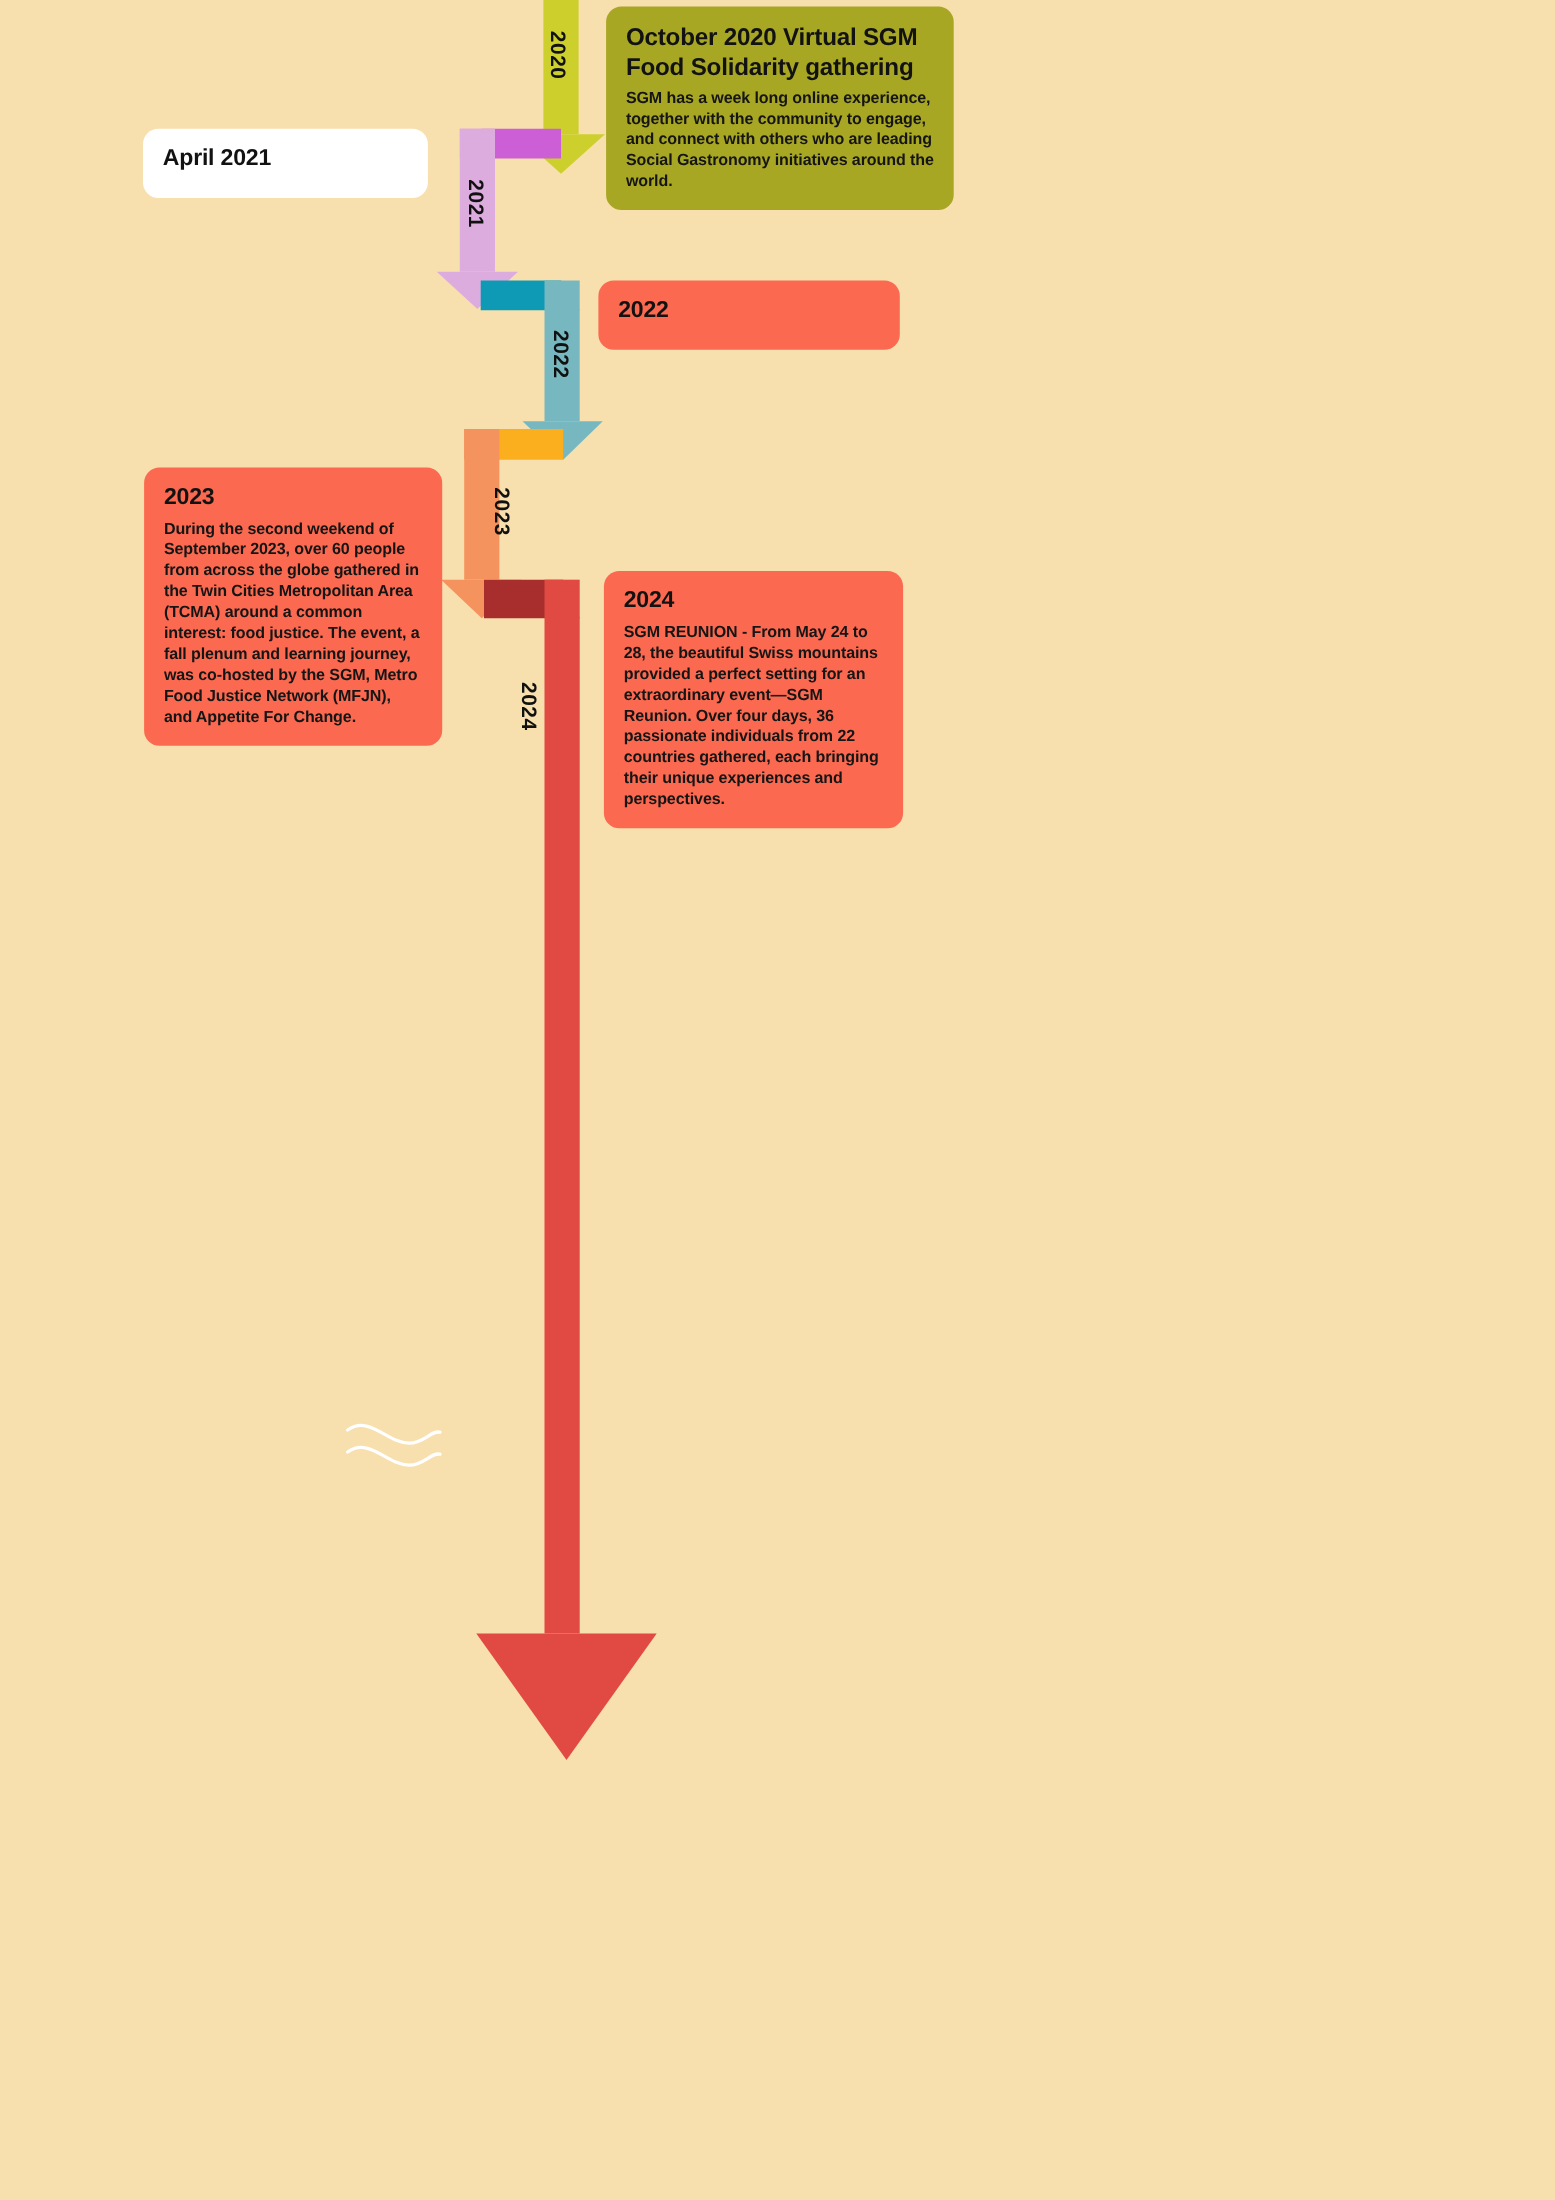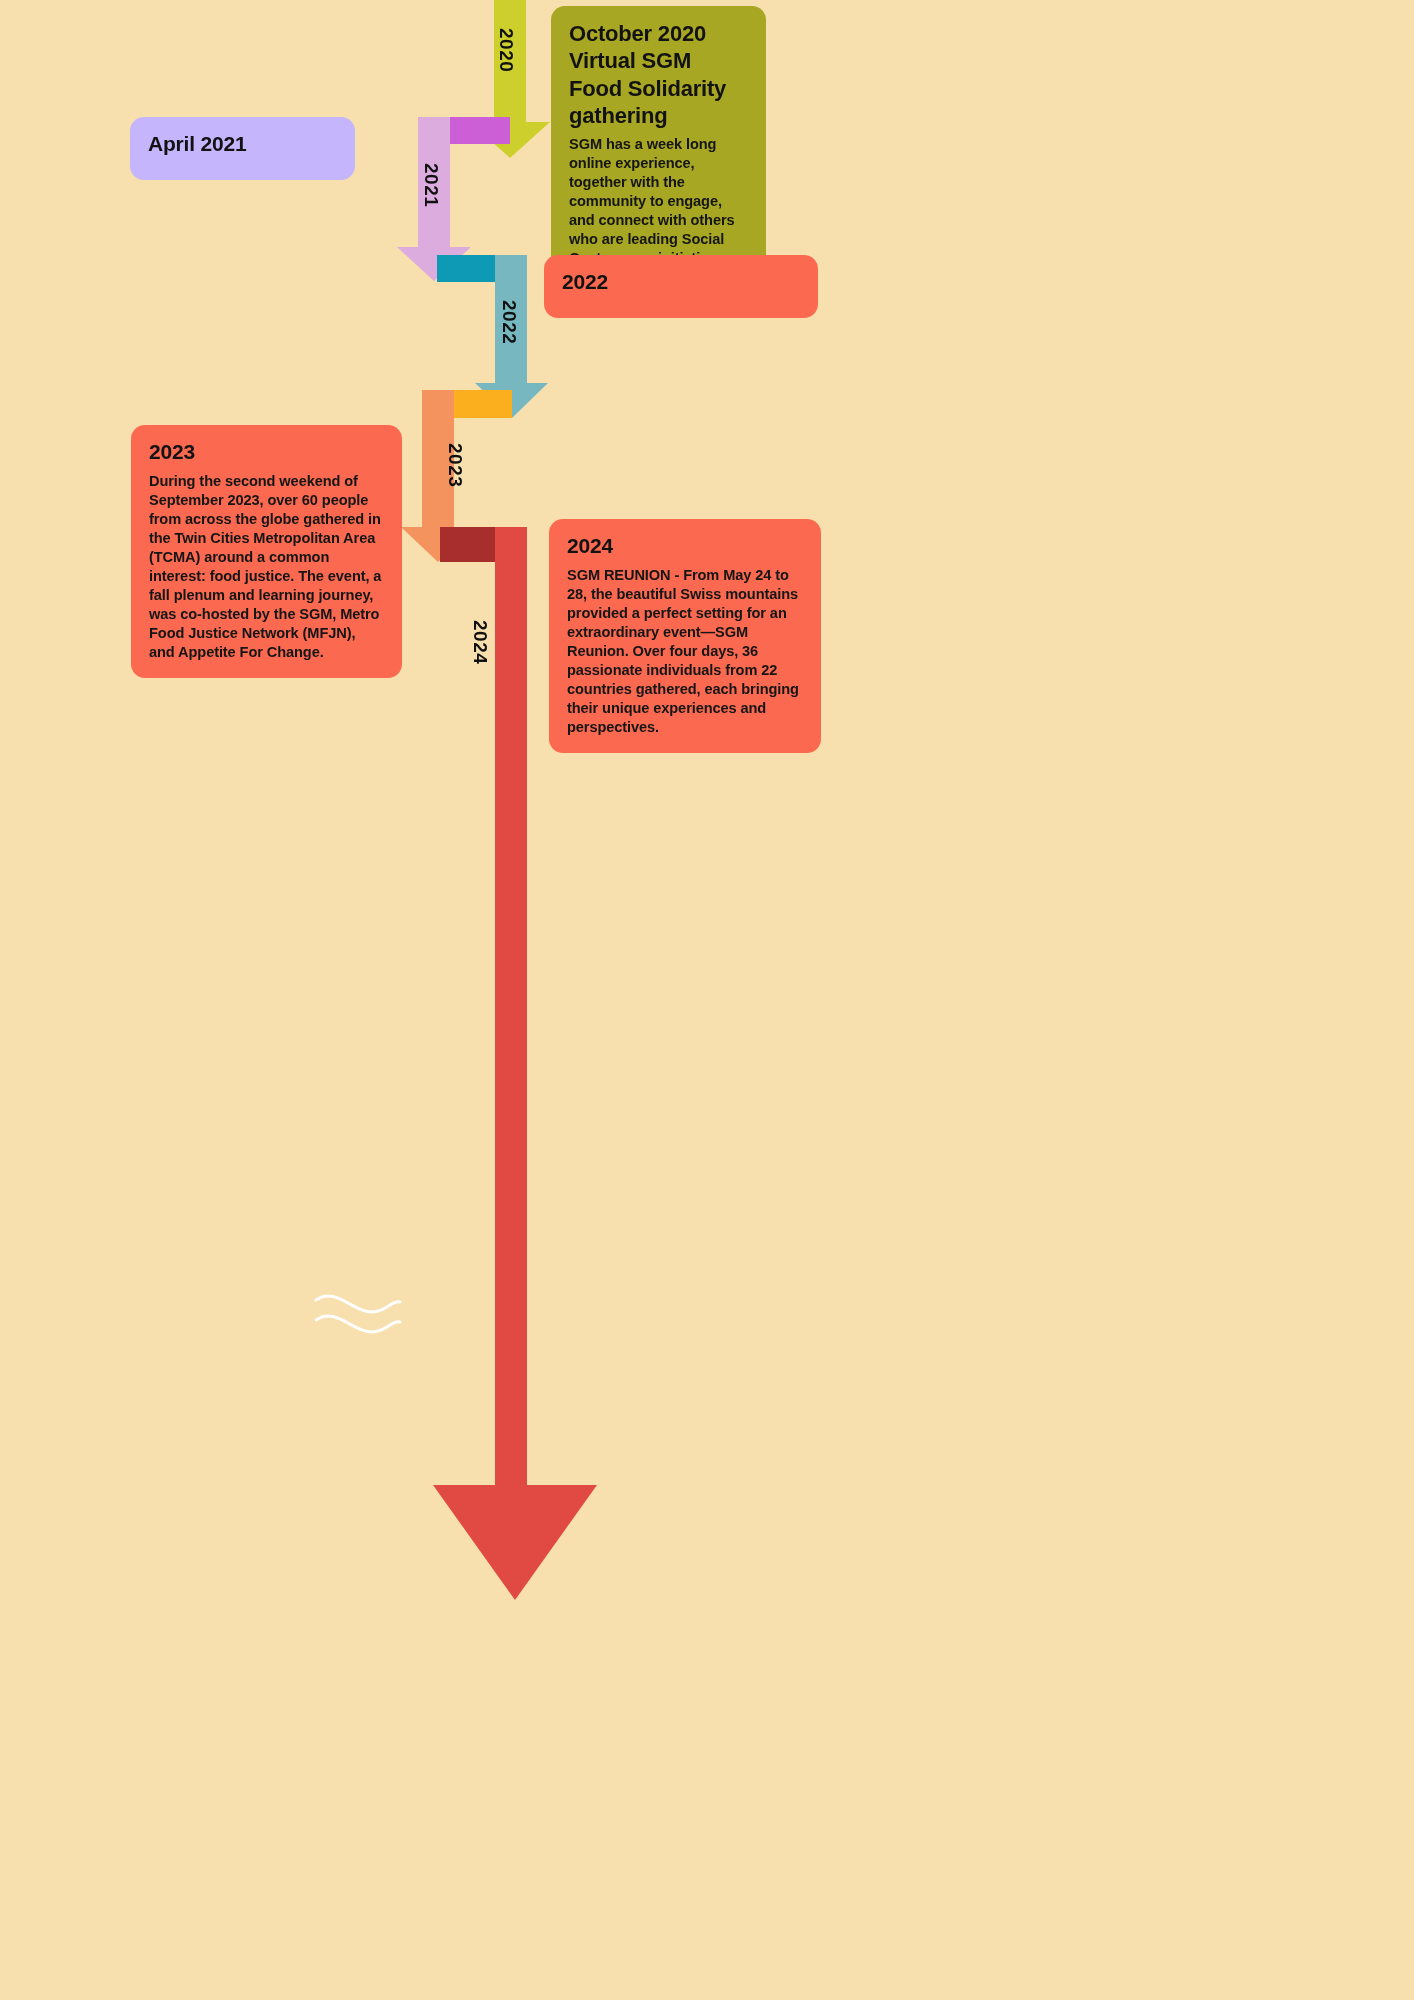--- a/index.html
+++ b/index.html
@@ -19,23 +19,23 @@
   .card .title{
     font-size:21px;font-weight:700;line-height:1.28;
     letter-spacing:-0.2px;margin:0 0 6px 0;color:#121212;
   }
   .card .body{
     font-size:14.6px;font-weight:700;line-height:1.30;
     letter-spacing:-0.1px;margin:0;color:#151515;
     white-space:pre-line;
   }
   
-  #card-2020{left:551px;top:6px;width:215px;background:#a8a724;}
+  #card-2020{left:551px;top:6px;width:316px;background:#a8a724;}
   #card-2020 .title{font-size:22px;line-height:1.24;}
-  #card-2021{left:130px;top:117px;width:225px;background:#c4b5fd;}
+  #card-2021{left:130px;top:117px;width:259px;background:#ffffff;}
   #card-2022{left:544px;top:255px;width:274px;background:#fb6a50;}
   #card-2023{left:131px;top:425px;width:271px;background:#fb6a50;}
   #card-2024{left:549px;top:519px;width:272px;background:#fb6a50;}
 
   
   #flow{position:absolute;left:0;top:0;width:1414px;height:2000px;}
 
   .yearlabel{
     position:absolute;
     font-size:19px;font-weight:700;color:#111;

